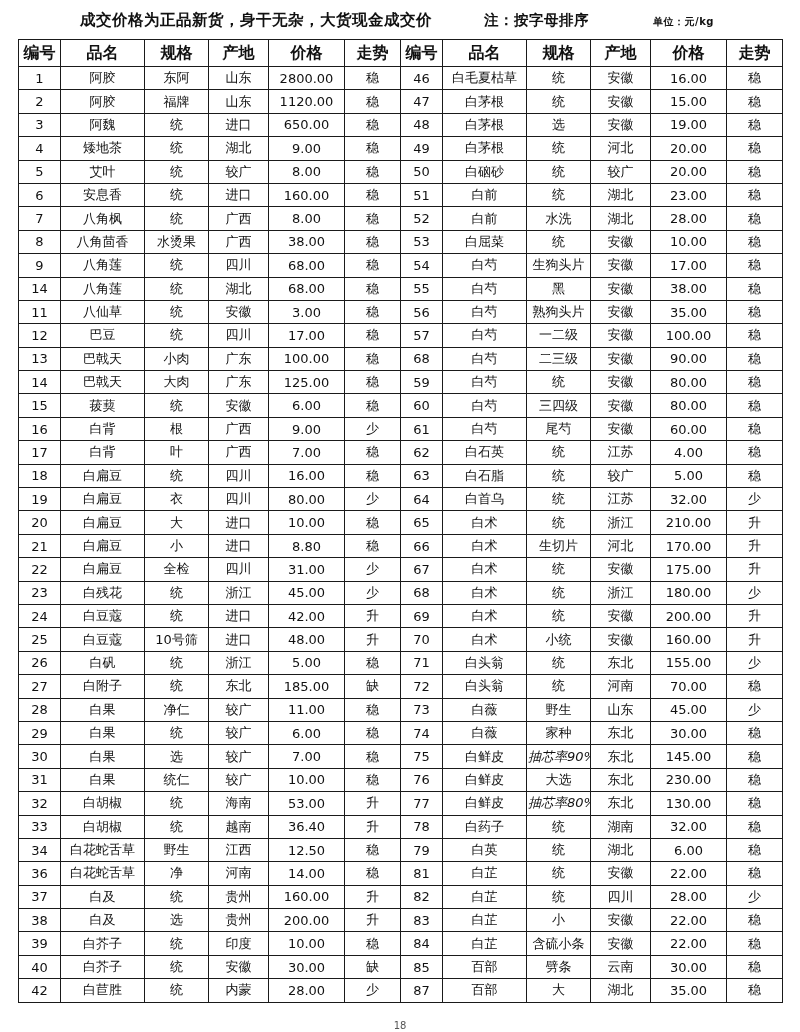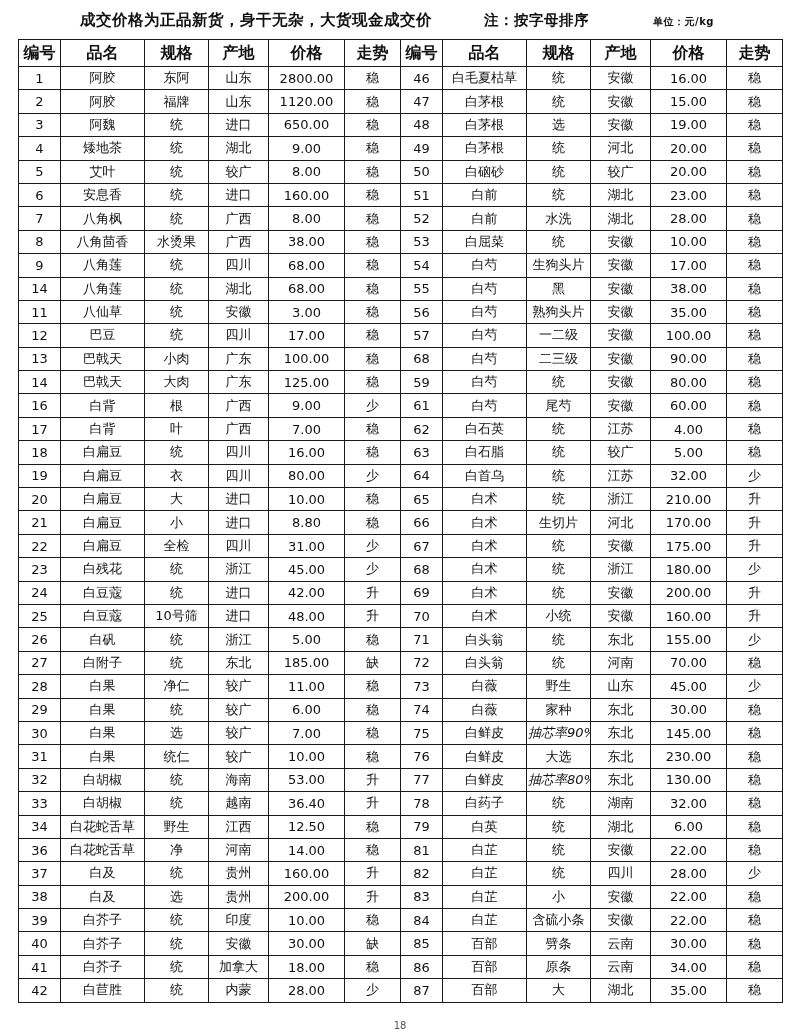--- a/index.html
+++ b/index.html
@@ -314,20 +314,34 @@
           <td class="price-val">125.00</td>
           <td>稳</td>
           <td>59</td>
           <td>白芍</td>
           <td>统</td>
           <td>安徽</td>
           <td class="price-val">80.00</td>
           <td>稳</td>
         </tr>
         <tr>
+          <td>15</td>
+          <td>菝葜</td>
+          <td>统</td>
+          <td>安徽</td>
+          <td class="price-val">6.00</td>
+          <td>稳</td>
+          <td>60</td>
+          <td>白芍</td>
+          <td>三四级</td>
+          <td>安徽</td>
+          <td class="price-val">80.00</td>
+          <td>稳</td>
+        </tr>
+        <tr>
           <td>16</td>
           <td>白背</td>
           <td>根</td>
           <td>广西</td>
           <td class="price-val">9.00</td>
           <td>少</td>
           <td>61</td>
           <td>白芍</td>
           <td>尾芍</td>
           <td>安徽</td>
@@ -650,34 +664,20 @@
           <td class="price-val">30.00</td>
           <td>缺</td>
           <td>85</td>
           <td>百部</td>
           <td>劈条</td>
           <td>云南</td>
           <td class="price-val">30.00</td>
           <td>稳</td>
         </tr>
         <tr>
-          <td>41</td>
-          <td>白芥子</td>
-          <td>统</td>
-          <td>加拿大</td>
-          <td class="price-val">18.00</td>
-          <td>稳</td>
-          <td>86</td>
-          <td>百部</td>
-          <td>原条</td>
-          <td>云南</td>
-          <td class="price-val">34.00</td>
-          <td>稳</td>
-        </tr>
-        <tr>
           <td>42</td>
           <td>白苣胜</td>
           <td>统</td>
           <td>内蒙</td>
           <td class="price-val">28.00</td>
           <td>少</td>
           <td>87</td>
           <td>百部</td>
           <td>大</td>
           <td>湖北</td>

